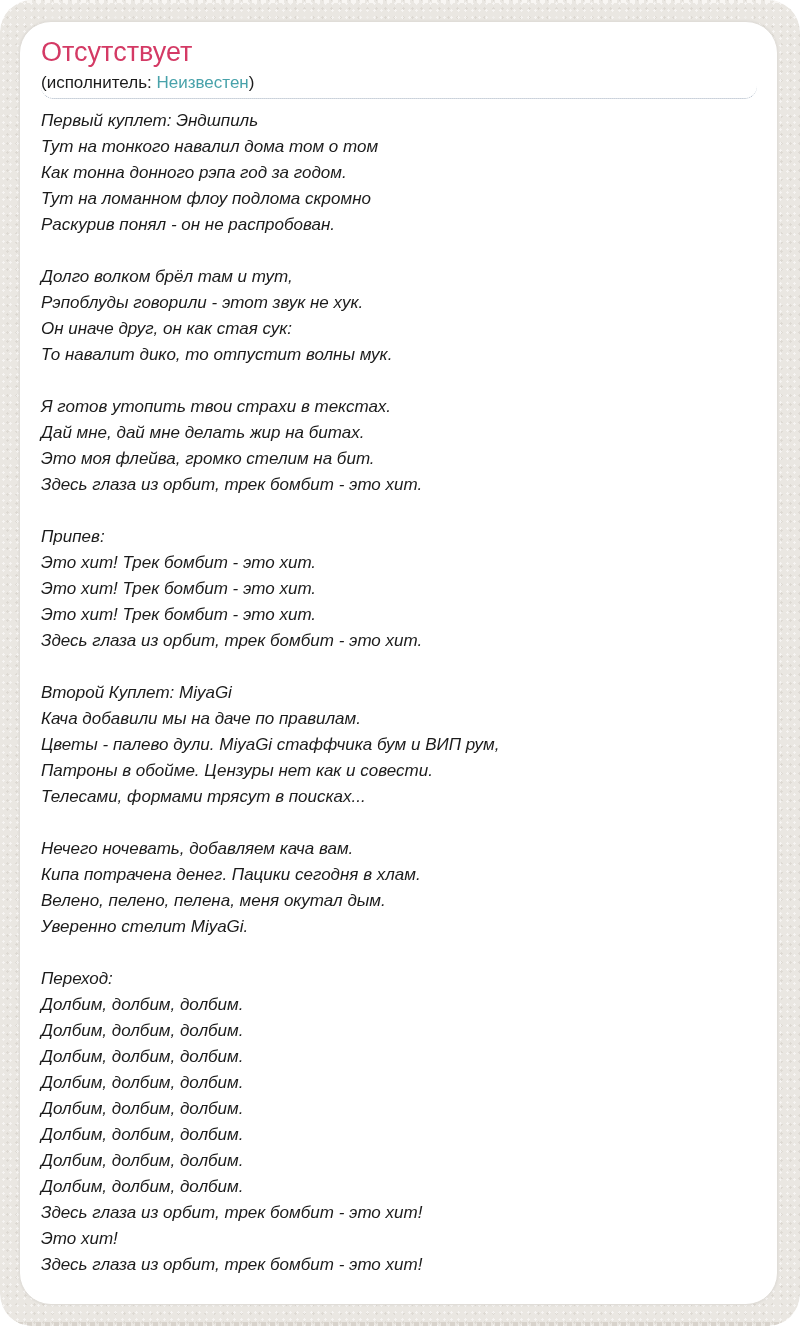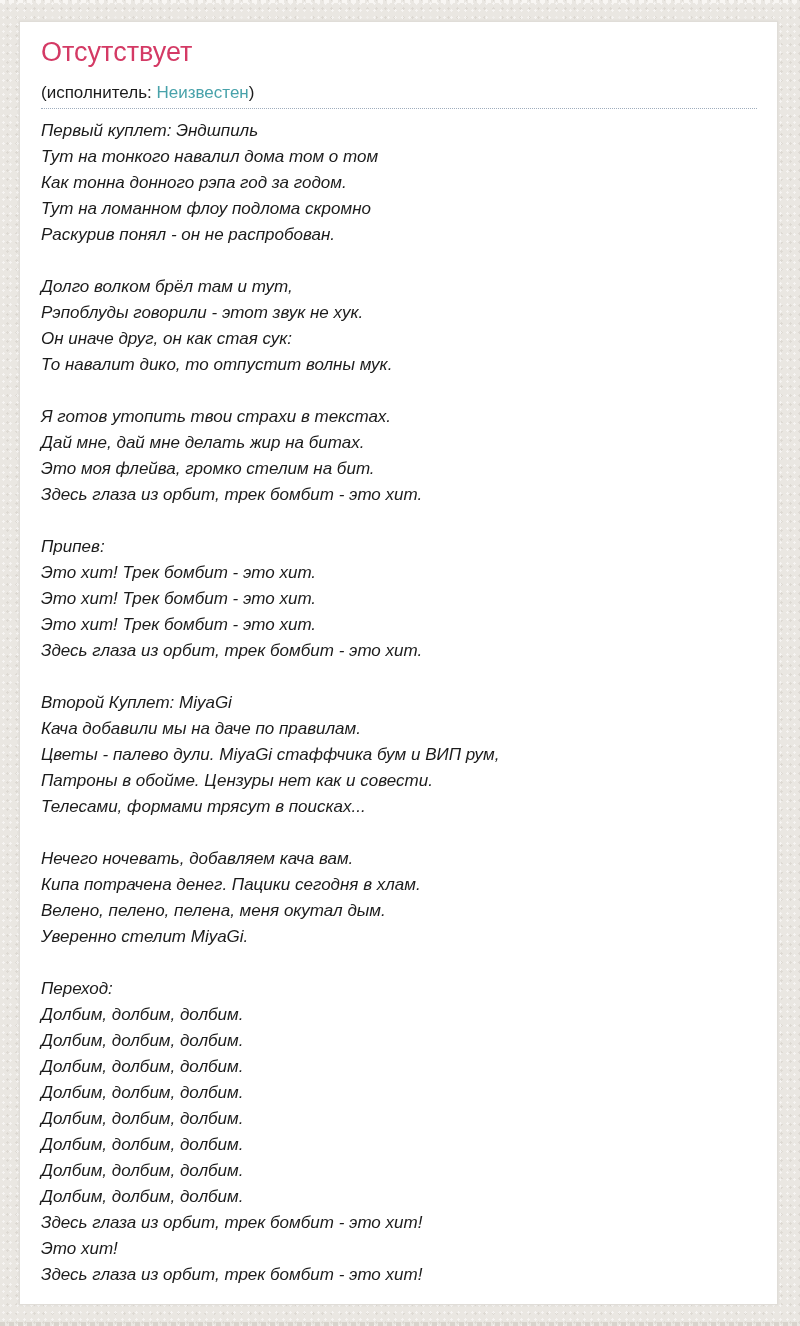--- a/index.html
+++ b/index.html
@@ -2,21 +2,21 @@
 <html style="--title-color: #d43a65; --link-color: #48a2aa; --text-color: #1b1b1b; --dotted-color: #9fadbd; --bg-color: #eae7e2;"><head>
 <meta charset="utf-8">
 <style>
   :root{
     --title-color:#d43a65;
     --link-color:#48a2aa;
     --text-color:#1b1b1b;
     --dotted-color:#9fadbd;
     --bg-color:#eae7e2;
   }
-  *{margin:0;padding:0;box-sizing:border-box;}
+  *{margin:0;padding:0;box-sizing:border-box;border-radius:32px;}
   html,body{width:800px;height:1326px;overflow:hidden;}
   body{font-family:"Liberation Sans","DejaVu Sans",sans-serif;}
 
   .page{
     position:relative;
     width:800px;height:1326px;
     background-color:var(--bg-color);
     background-image:
       radial-gradient(rgba(255,255,255,.55) 1px, transparent 1.3px),
       radial-gradient(rgba(199,193,184,.35) 1px, transparent 1.3px);
@@ -44,21 +44,21 @@
   .header{
     padding:15px 20px 0 21px;
   }
   h1.song-title{
     font-size:27px;
     line-height:1.15;
     font-weight:400;
     color:var(--title-color);
   }
   .subtitle{
-    margin-top:15px;
+    margin-top:5px;
     padding-bottom:5px;
     border-bottom:1px dotted var(--dotted-color);
     font-size:17px;
     line-height:20px;
     color:var(--text-color);
   }
   .artist-link{
     color:var(--link-color);
     text-decoration:none;
     cursor:pointer;

